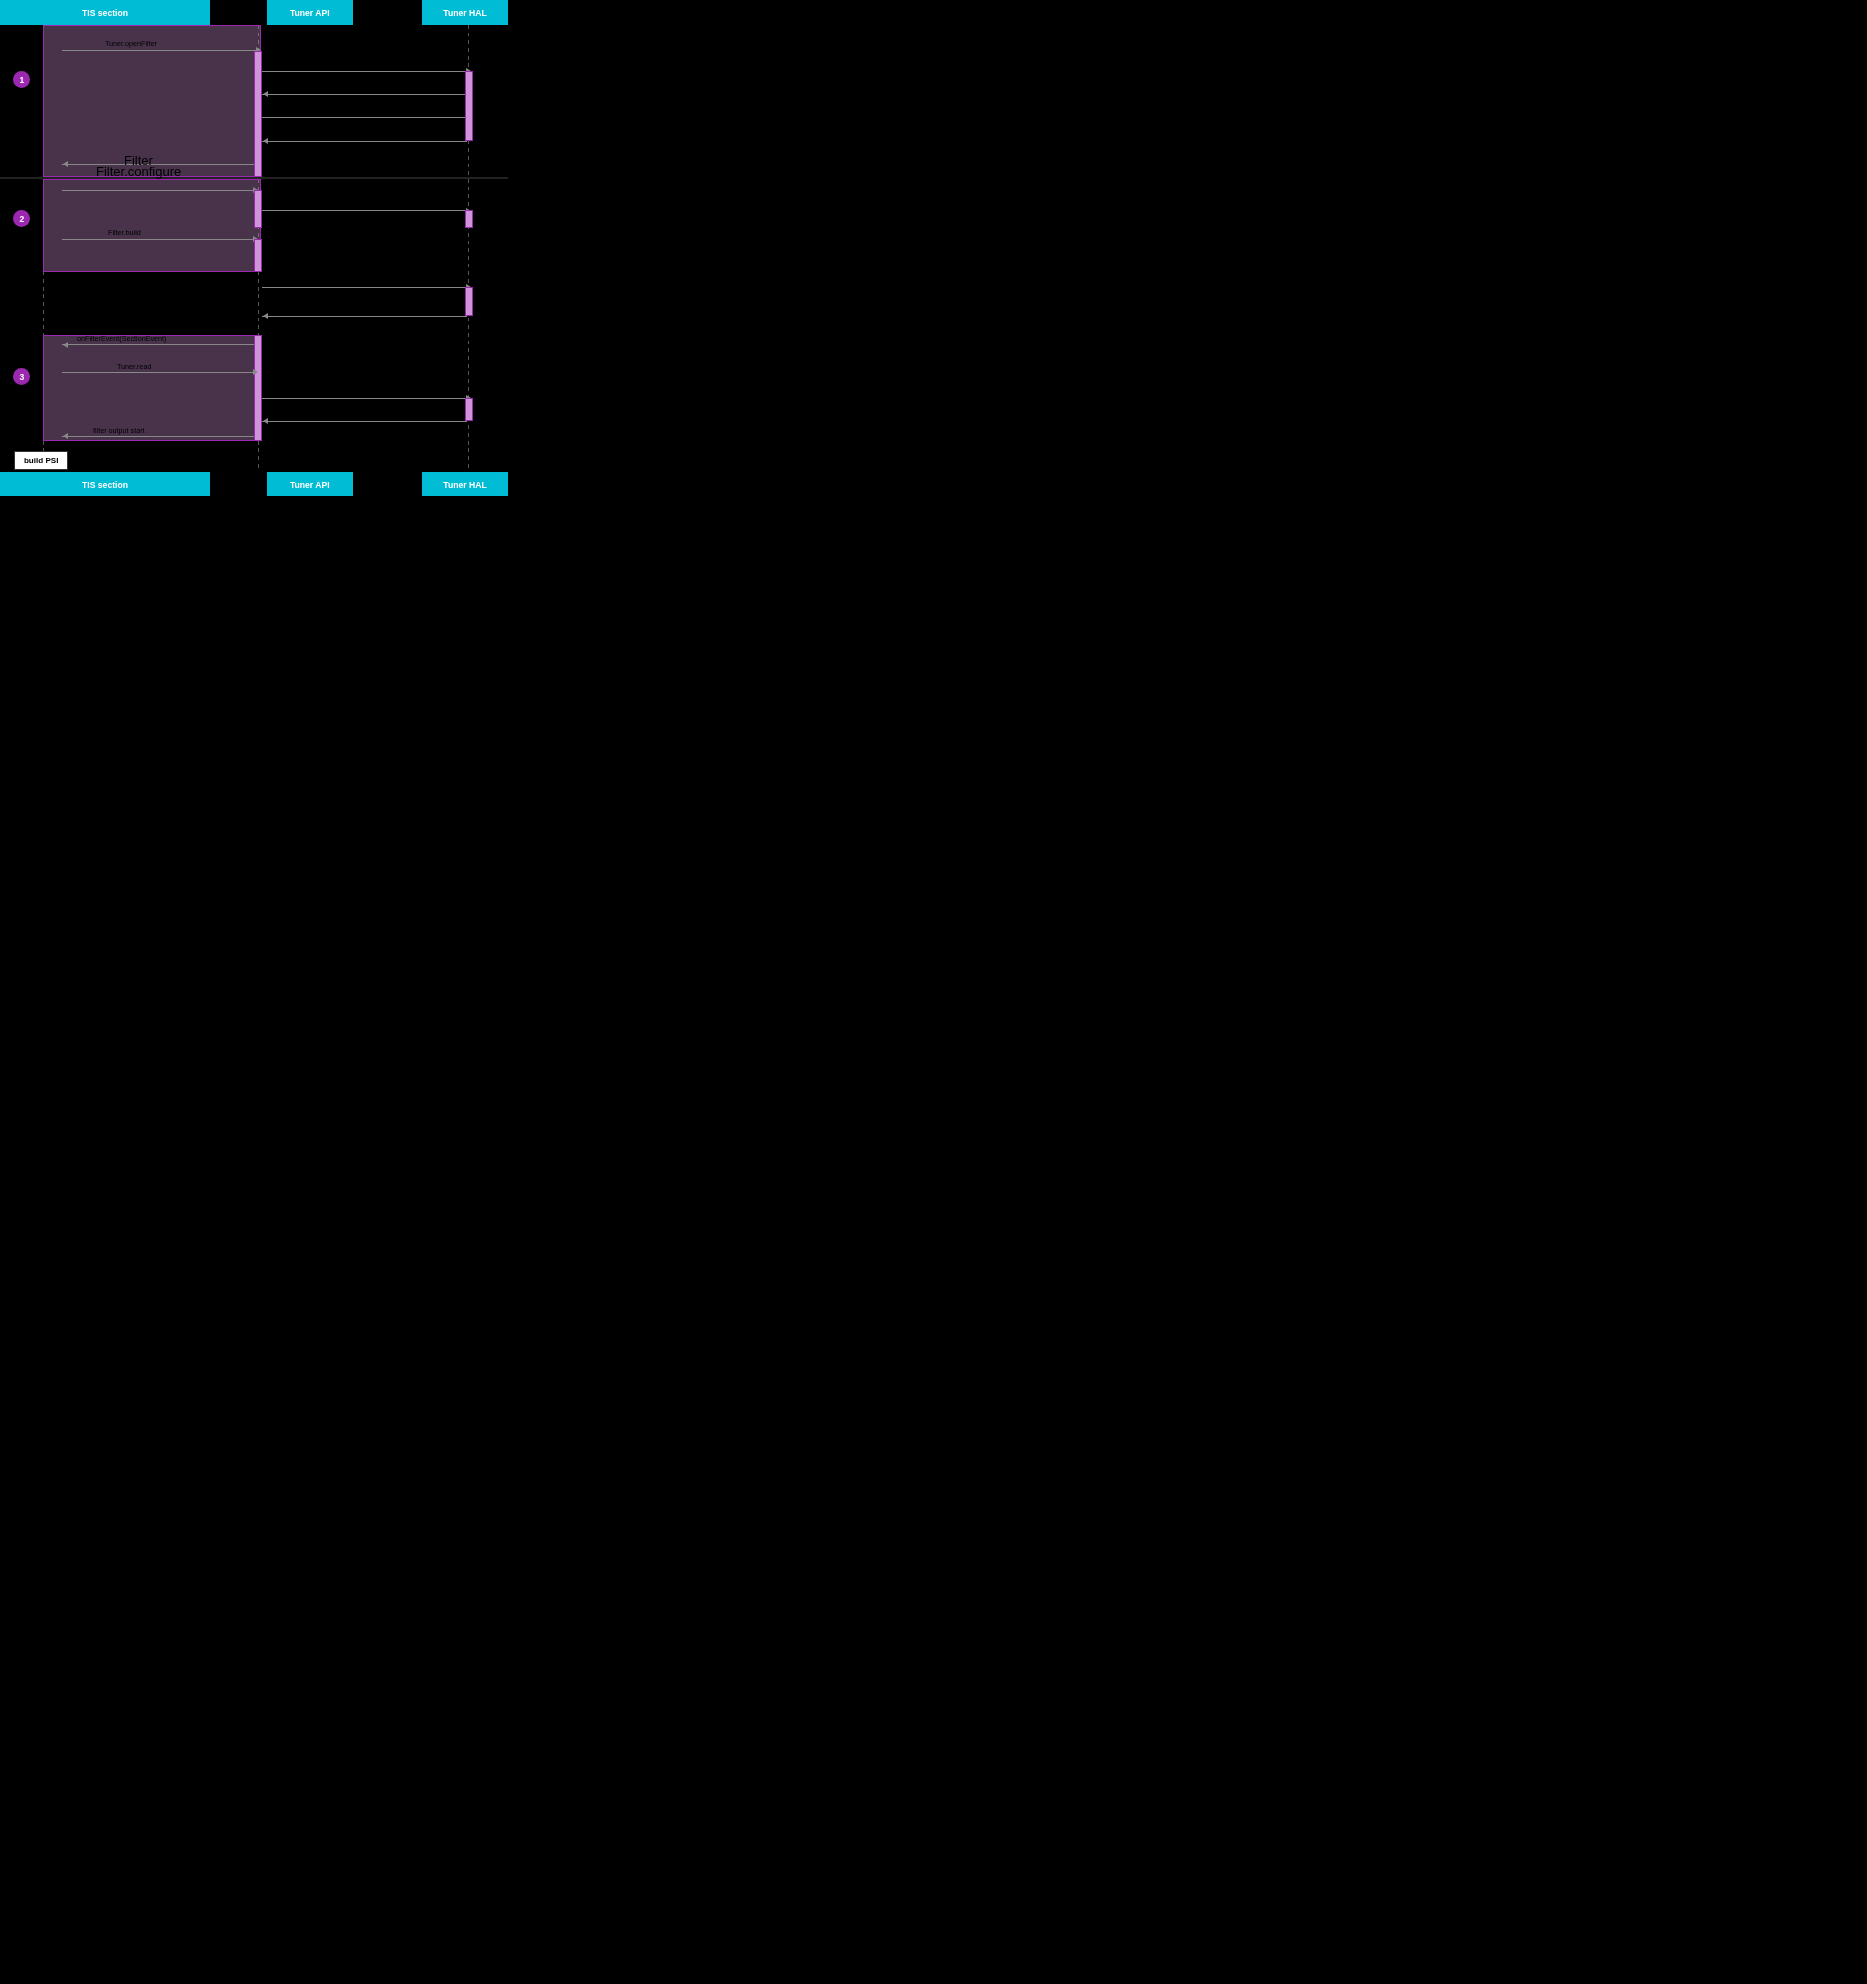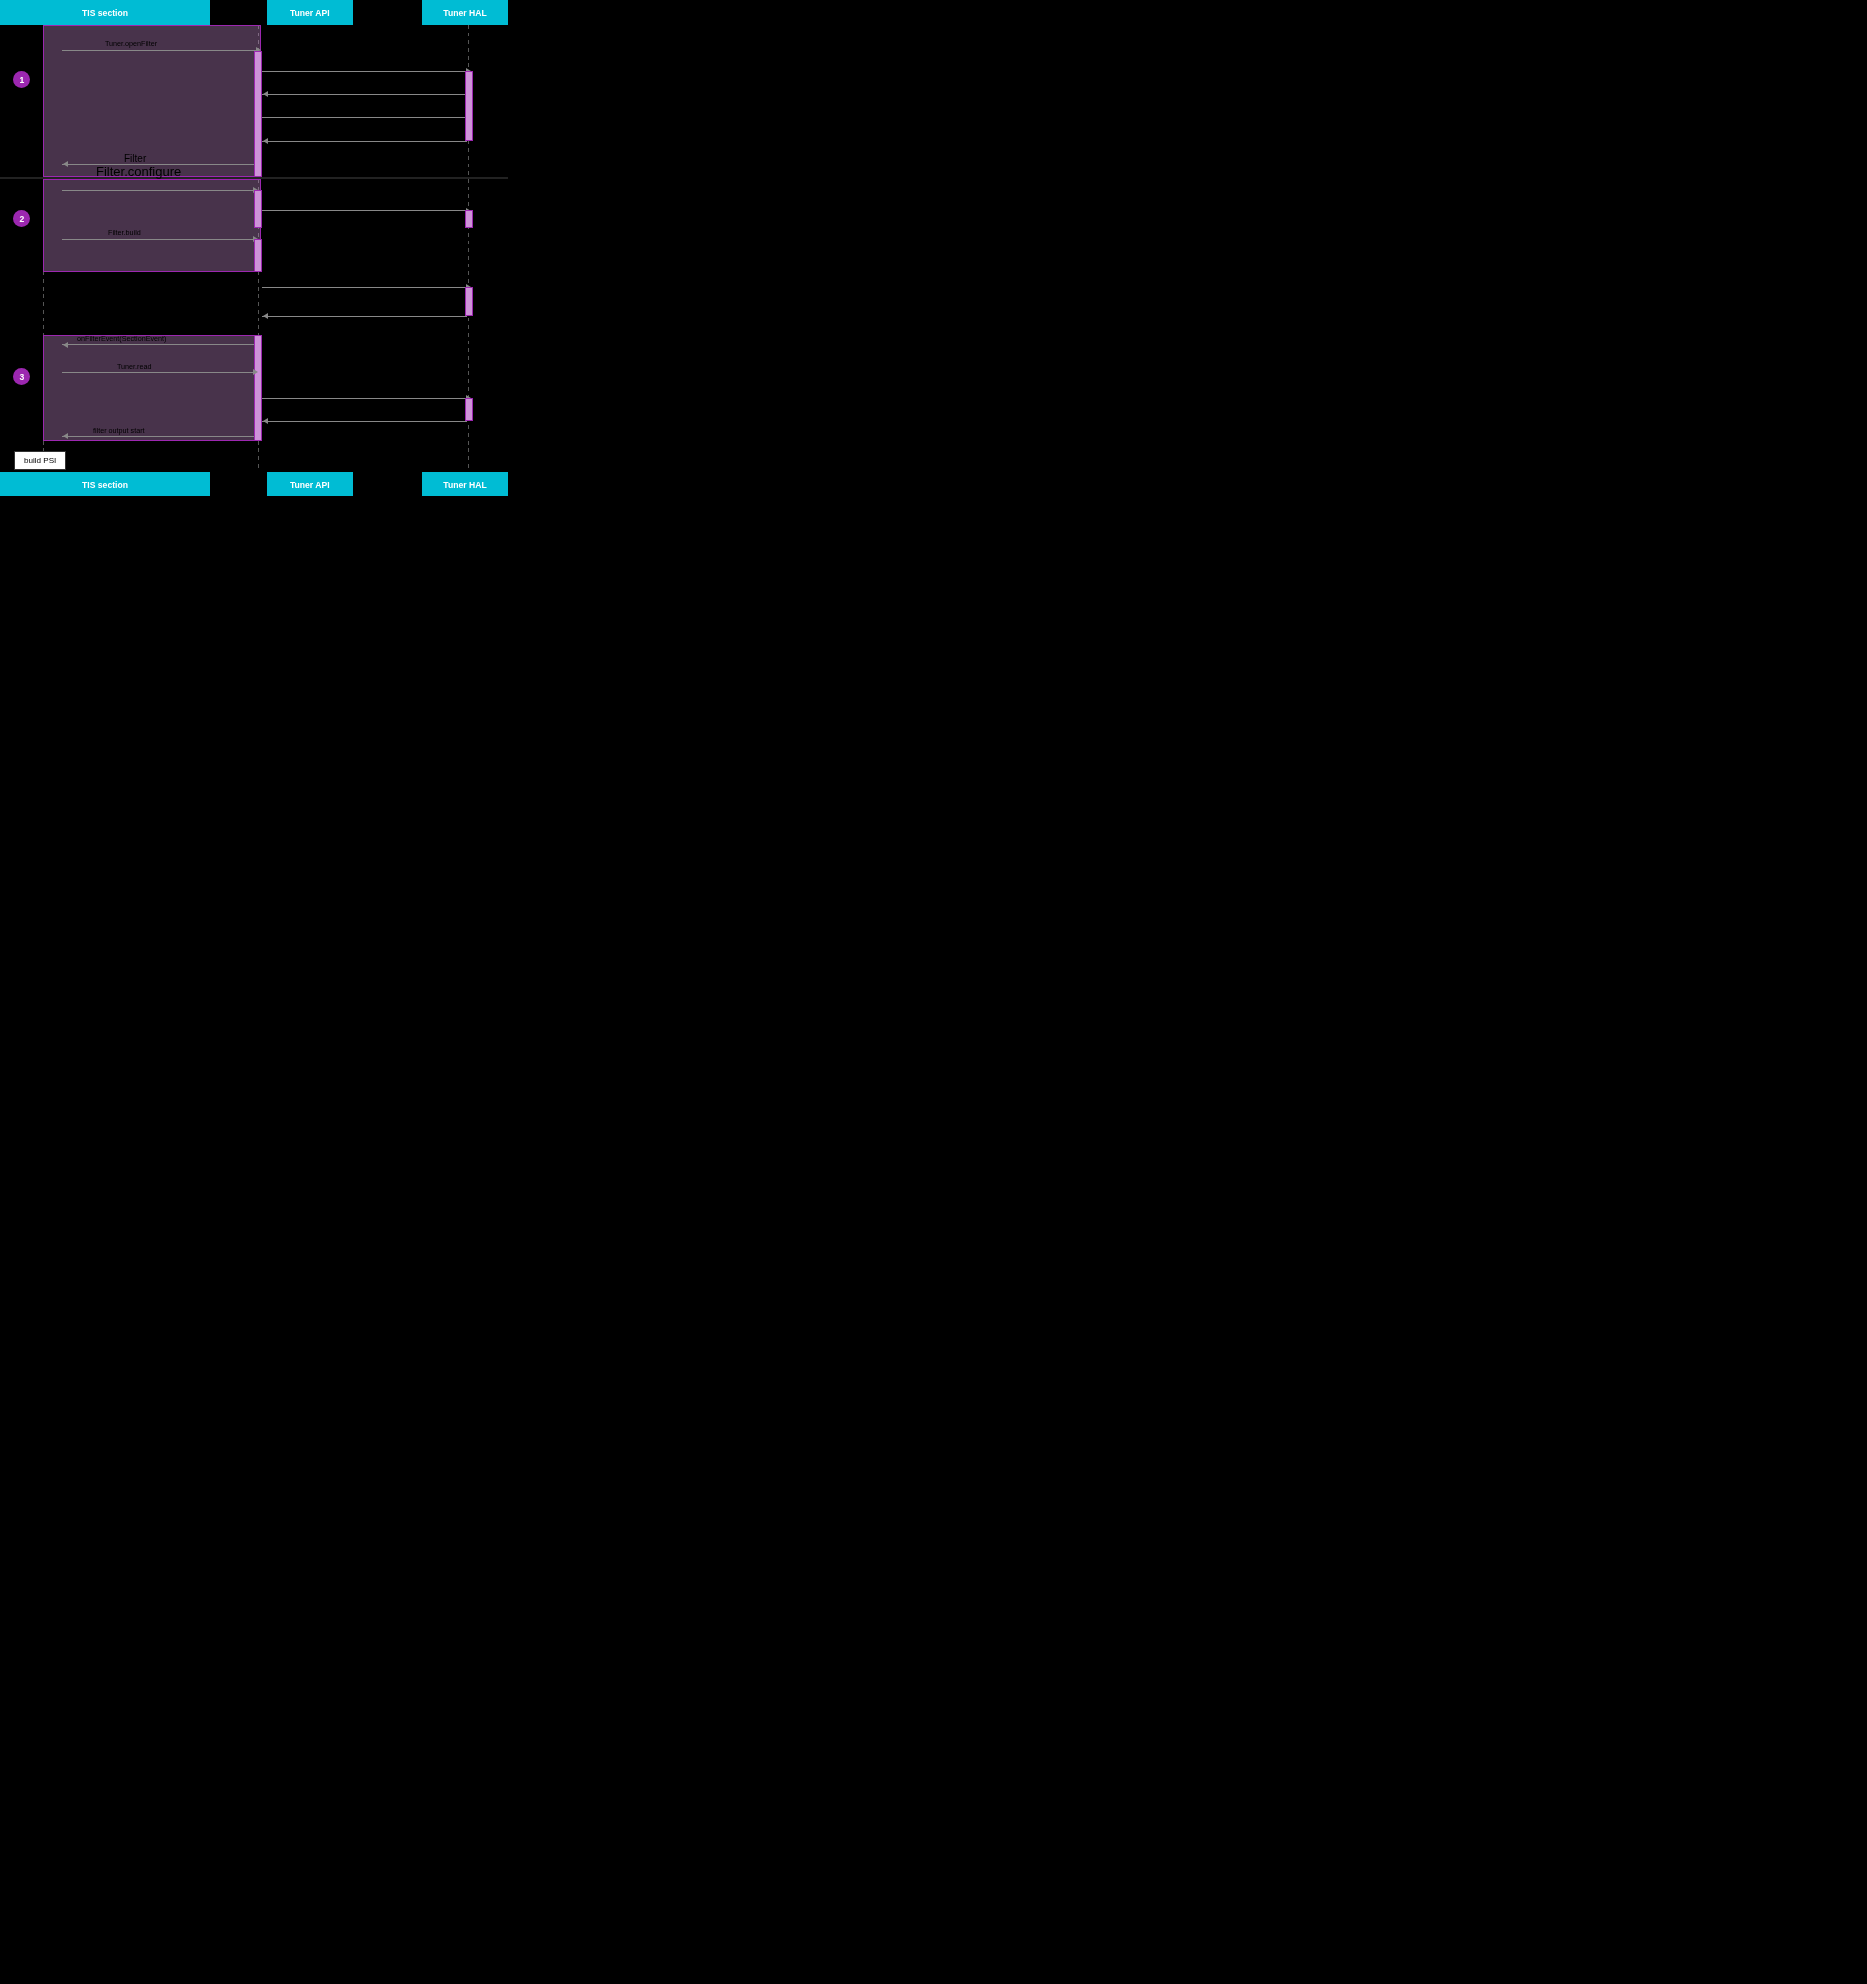--- a/index.html
+++ b/index.html
@@ -84,20 +84,21 @@
     }
 
     
     .build-psi-box {
       position: absolute;
       background: #fff;
       border: 1px solid #333;
       padding: 3.8px 8.6px;
       font-size: 8.1px;
       color: #000;
+      font-weight: bold;
     }
 
     
     .thick-line {
       position: absolute;
       left: 0;
       right: 0;
       height: 2.9px;
       background: #222;
     }
@@ -150,21 +151,21 @@
   <div style="position:absolute; top:117px; left:262px; width:205px; height:1px; background:#888;"></div>
   <div style="position:absolute; top:114px; left:466px; width:0; height:0; border-top:3.3px solid transparent; border-bottom:3.3px solid transparent; border-left:5.7px solid #888;"></div>
 
   <div style="position:absolute; top:141px; left:262px; width:205px; height:1px; background:#888;"></div>
   <div style="position:absolute; top:138px; left:263px; width:0; height:0; border-top:3.3px solid transparent; border-bottom:3.3px solid transparent; border-right:5.7px solid #888;"></div>
 
   <div class="activation-box" style="left:465px; top:71px; width:7.7px; height:70px; background:#CE93D8; border:0.7px solid #9C27B0;"></div>
 
   <div style="position:absolute; top:164px; left:62px; width:192px; height:1px; background:#888;"></div>
   <div style="position:absolute; top:161px; left:63px; width:0; height:0; border-top:3.3px solid transparent; border-bottom:3.3px solid transparent; border-right:5.7px solid #888;"></div>
-  <div style="position:absolute; top:153px; left:124px; color:#000; font-size:10px;text-align:center;">
+  <div style="position:absolute; top:153px; left:124px; color:#000; font-size:13px;text-align:center;">
     <span>Filter</span>
   </div>
 
   <div class="thick-line" style="top:177px; height:2.4px; background:#222;"></div>
 
   <div class="section-bg" style="left:43px; top:179px; width:218px; height:93px; background:rgba(206,147,216,0.35); border:1px solid #9C27B0;"></div>
 
   <div class="step-circle" style="left:13.4px; top:210px;">
     <span>2</span>
   </div>

